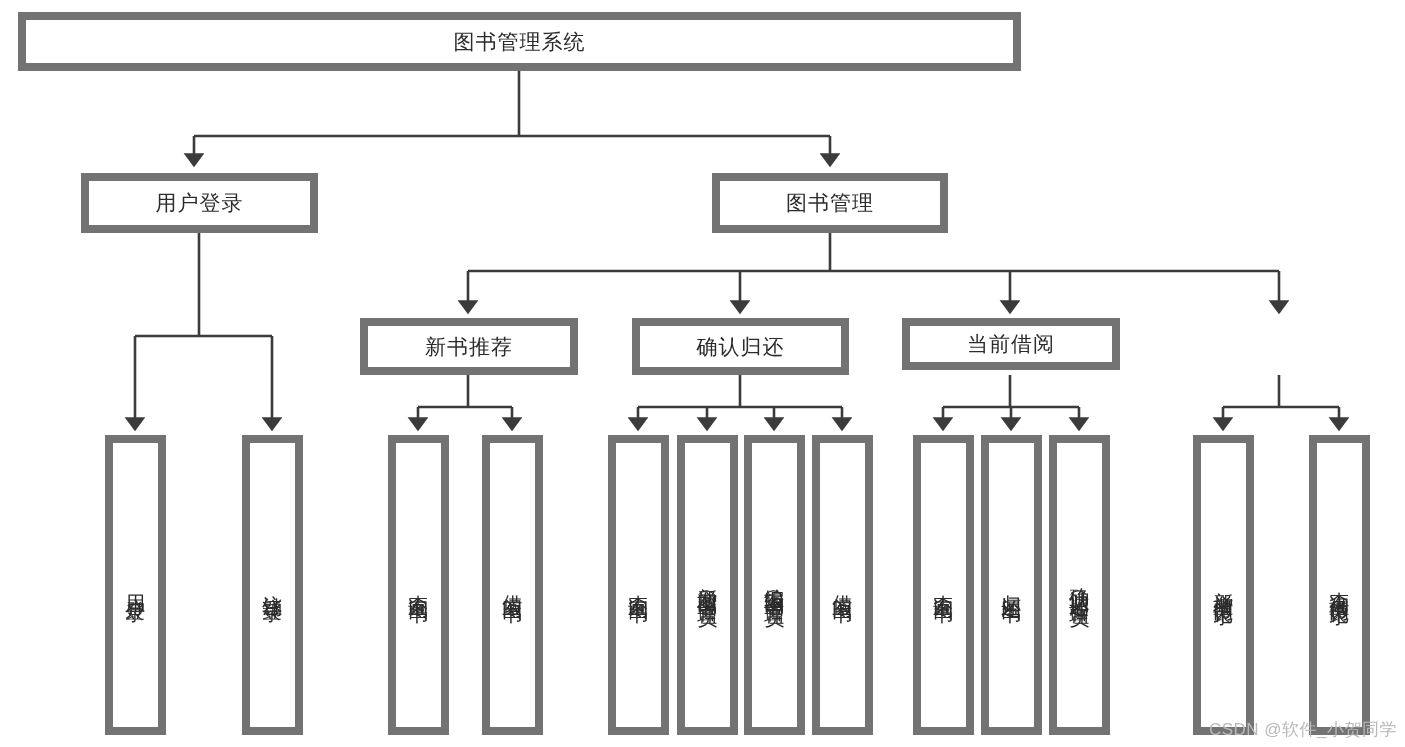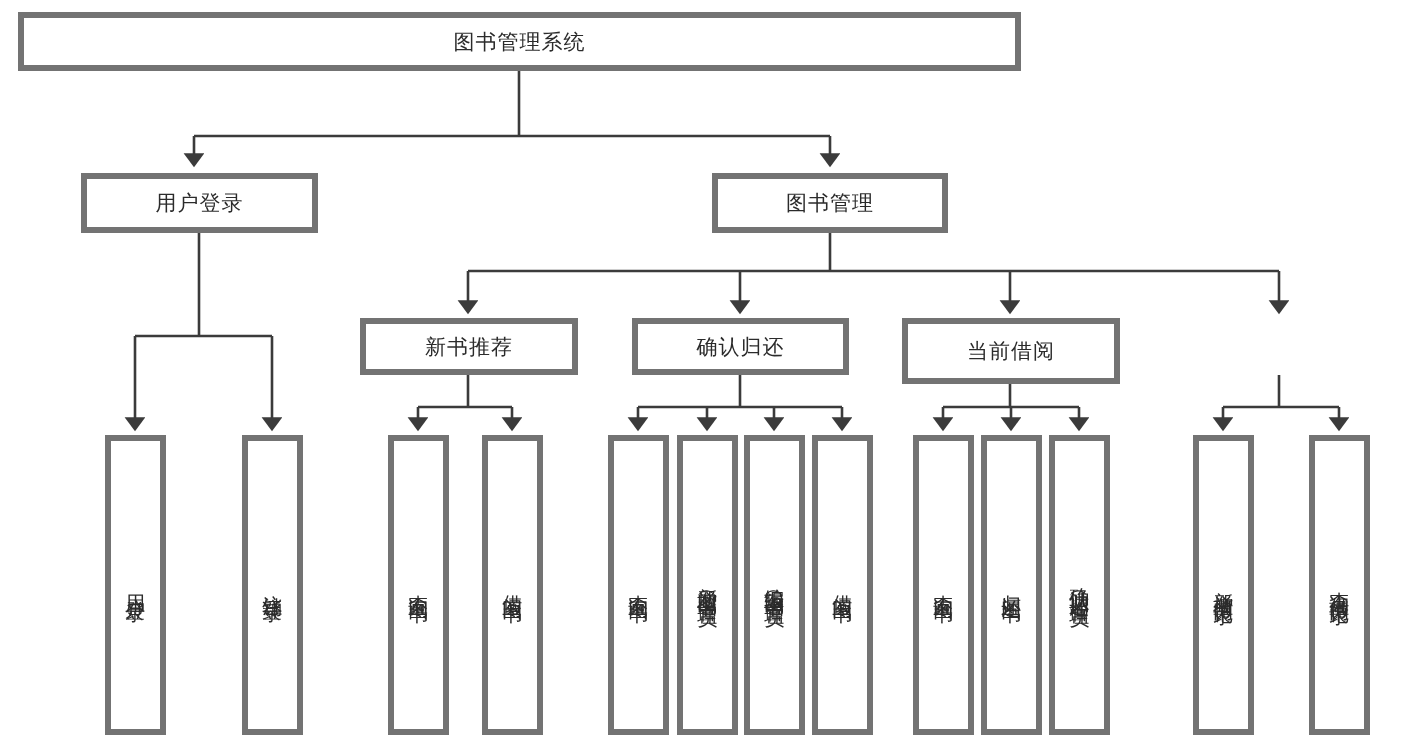--- a/index.html
+++ b/index.html
@@ -21,21 +21,21 @@
     position: absolute;
     left: 0;
     top: 0;
     width: 1405px;
     height: 747px;
     pointer-events: none;
   }
   .node {
     position: absolute;
     box-sizing: border-box;
-    border: 6px solid #737373;
+    border: 8px solid #737373;
     background: #ffffff;
     display: flex;
     align-items: center;
     justify-content: center;
     color: #2b2b2b;
   }
   .node.h {
     font-size: 21px;
     letter-spacing: 1px;
     line-height: 1.2;
@@ -126,21 +126,21 @@
   <div class="node h" style="left:712px; top:173px; width:236px; height:60px;">
     <span>图书管理</span>
   </div>
 
   <div class="node h" style="left:360px; top:318px; width:218px; height:57px;">
     <span>新书推荐</span>
   </div>
   <div class="node h" style="left:632px; top:318px; width:217px; height:57px;">
     <span>确认归还</span>
   </div>
-  <div class="node h" style="left:902px; top:318px; width:218px; height:66px;">
+  <div class="node h" style="left:902px; top:318px; width:218px; height:52px;">
     <span>当前借阅</span>
   </div>
 
   <div class="node v" style="left:105px; top:435px; width:61px; height:300px;">
     <span class="vtext">用户登录</span>
   </div>
   <div class="node v" style="left:242px; top:435px; width:61px; height:300px;">
     <span class="vtext">注销登录</span>
   </div>
 
@@ -174,14 +174,15 @@
     <span class="vtext">确认归还（管理员）</span>
   </div>
 
   <div class="node v" style="left:1193px; top:435px; width:61px; height:300px;">
     <span class="vtext">新增借阅记录</span>
   </div>
   <div class="node v" style="left:1309px; top:435px; width:61px; height:300px;">
     <span class="vtext">查询借阅记录</span>
   </div>
 
+  <div class="watermark">CSDN @软件_小贺同学</div>
 
 </div>
 
 </body></html>

